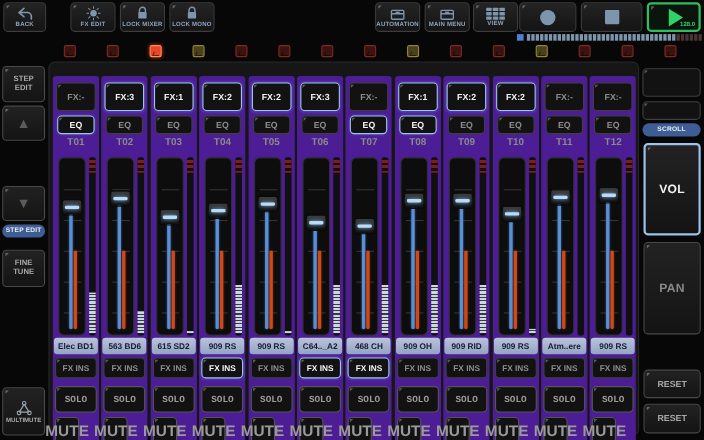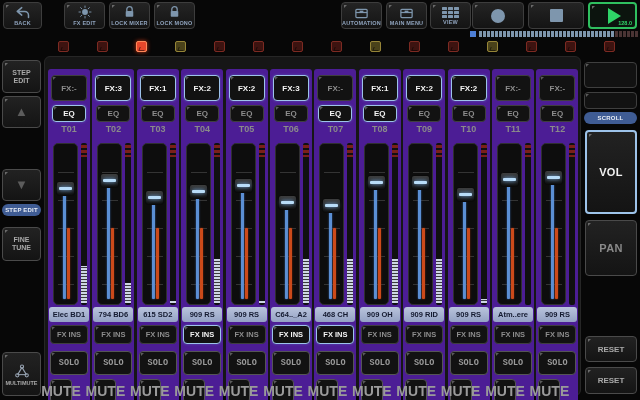--- a/index.html
+++ b/index.html
@@ -272,21 +272,21 @@
   </div>
 
   <div class="chbtn" style="position:absolute;left:584px;top:62px;width:53px;height:26px;"></div>
   <div class="chbtn" style="position:absolute;left:584px;top:92px;width:53px;height:17px;"></div>
   <div class="badge" style="left:584px;top:112px;width:53px;height:12px;">
     <span>SCROLL</span>
   </div>
   <div class="sbtn bigbtn on" style="left:585px;top:130px;width:52px;height:84px;">
     <span>VOL</span>
   </div>
-  <div class="sbtn bigbtn" style="left:585px;top:220px;width:52px;height:56px;">
+  <div class="sbtn bigbtn" style="left:585px;top:220px;width:52px;height:84px;">
     <span>PAN</span>
   </div>
   <div class="sbtn" style="left:585px;top:336px;width:52px;height:26px;font-size:8px;">
     <span>RESET</span>
   </div>
   <div class="sbtn" style="left:585px;top:367px;width:52px;height:27px;font-size:8px;">
     <span>RESET</span>
   </div>
 
   <div class="panel" id="mixer-panel">
@@ -342,21 +342,21 @@
       <div class="vline vblue" style="top: 42px; bottom: 5px;"></div>
       <div class="vline vred" style="top:84px;bottom:5px;"></div>
       <div class="handle" style="top: 29px;">
             <div class="grip"></div>
           </div>
     </div>
     <div class="meterstrip">
       <div class="clip"></div>
       <div class="mbar" style="height: 20px;"></div>
     </div>
-    <div class="samplechip">794 BD6</div>
+    <div class="samplechip">563 BD6</div>
     <div class="chbtn insbtn">
           <span class="lbl">FX INS</span>
         </div>
     <div class="chbtn solobtn">
           <span class="lbl">SOLO</span>
         </div>
     <div class="chbtn mutebtn">
           <span class="lbl">MUTE</span>
         </div>
   </div>

